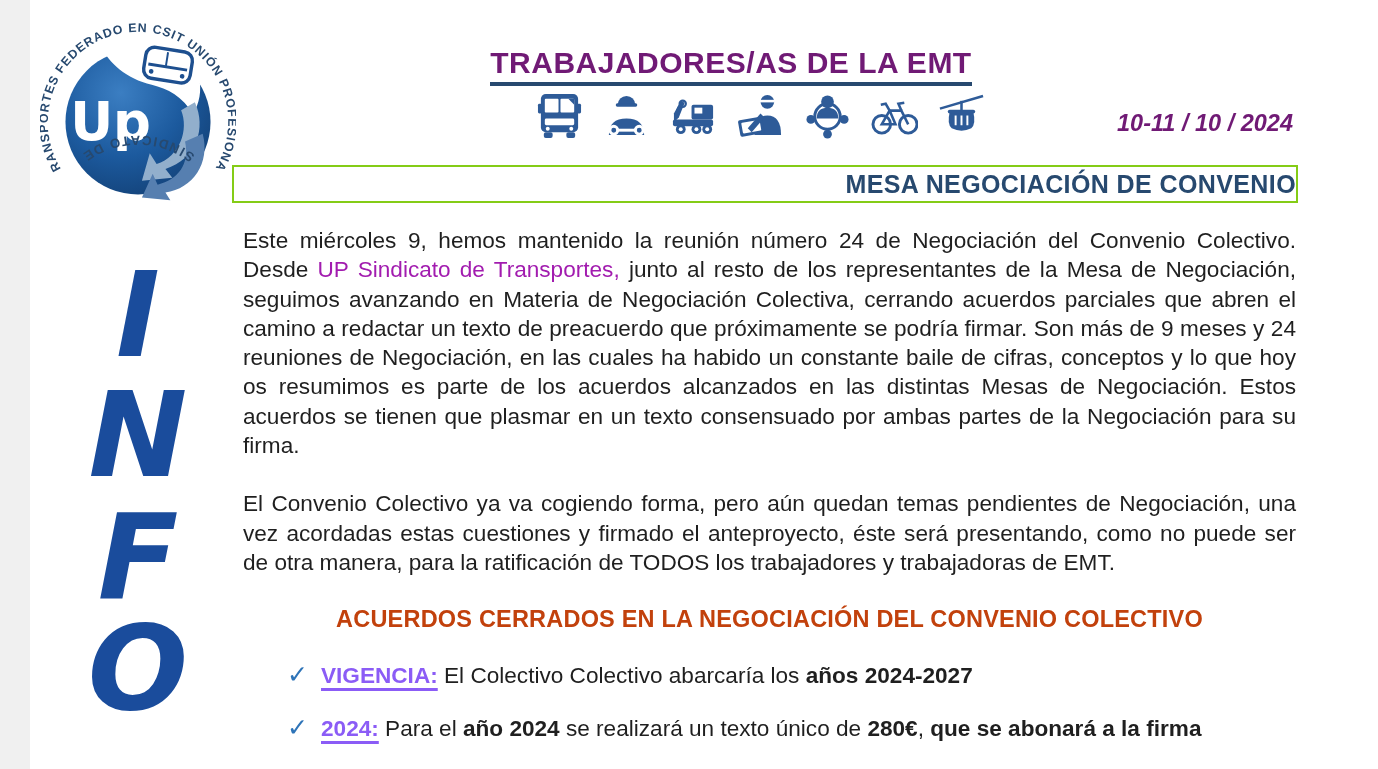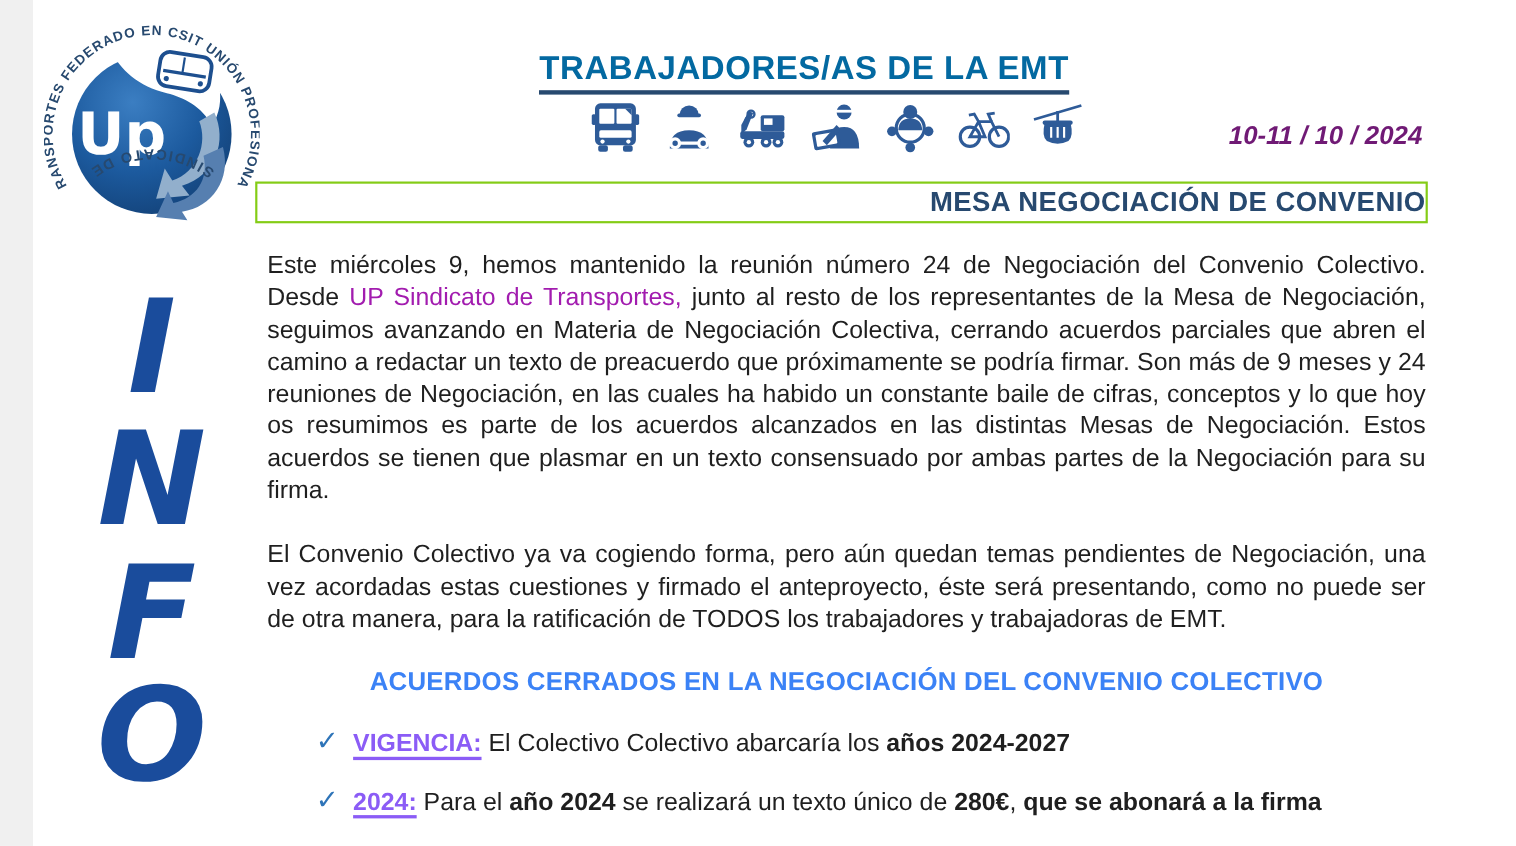--- a/index.html
+++ b/index.html
@@ -4,21 +4,21 @@
 <style>
   html,body{margin:0;padding:0;}
   body{width:1378px;height:769px;overflow:hidden;background:#ffffff;
        font-family:"Liberation Sans", sans-serif;}
   .page{position:relative;width:1378px;height:769px;background:#fff;overflow:hidden;}
   .edge-strip{position:absolute;left:0;top:0;width:30px;height:769px;background:#f0f0f0;}
 
   
   .logo-wrap{position:absolute;left:40px;top:18px;width:196px;height:200px;}
   .title-wrap{position:absolute;left:420px;top:46px;width:622px;text-align:center;}
-  .doc-title{display:inline-block;color:#0369a1;font-weight:bold;font-size:30px;
+  .doc-title{display:inline-block;color:#701a75;font-weight:bold;font-size:30px;
              letter-spacing:.5px;border-bottom:4px solid #27496F;padding-bottom:2px;white-space:nowrap;}
   .icons-row{position:absolute;left:430px;top:92px;width:660px;display:flex;
              justify-content:center;align-items:flex-end;gap:20px;}
   .icons-row svg{display:block;}
   .doc-date{position:absolute;right:85px;top:110px;color:#701a75;font-weight:bold;
             font-style:italic;font-size:23.5px;white-space:nowrap;}
 
   
   .banner{position:absolute;left:232px;top:165px;width:1062px;height:34px;
           border:2px solid #84cc16;display:flex;align-items:center;justify-content:flex-end;}
@@ -27,21 +27,21 @@
   
   .info-letter{position:absolute;left:72px;width:132px;text-align:center;
                font-family:"DejaVu Sans", sans-serif;font-weight:bold;font-style:italic;
                color:#1A4C9C;font-size:118px;line-height:1;}
   .info-i{top:256px;} .info-n{top:376px;} .info-f{top:498px;} .info-o{top:609px;}
 
   
   .content{position:absolute;left:243px;top:226px;width:1053px;color:#1f1f1f;}
   .content p{margin:0 0 29px 0;text-align:justify;font-size:22.6px;line-height:29.3px;}
   .hl-blue{color:#a21caf;font-weight:normal;}
-  .agreements-heading{text-align:center;font-weight:bold;font-size:23.5px;color:#3b82f6;
+  .agreements-heading{text-align:center;font-weight:bold;font-size:23.5px;color:#c2410c;
                       margin:4px 0 28px 0;letter-spacing:.2px;}
   .bullet{position:relative;padding-left:78px;margin-bottom:24px;font-size:22.6px;line-height:29px;}
   .bullet .check{position:absolute;left:44px;top:-1px;color:#2E74B8;font-size:25px;}
   .bullet .label{color:#8b5cf6;font-weight:bold;text-decoration:underline;
                  text-decoration-thickness:2.5px;text-underline-offset:5px;text-align:right;}
   .b{font-weight:bold;}
 </style>
 </head>
 <body>
 

